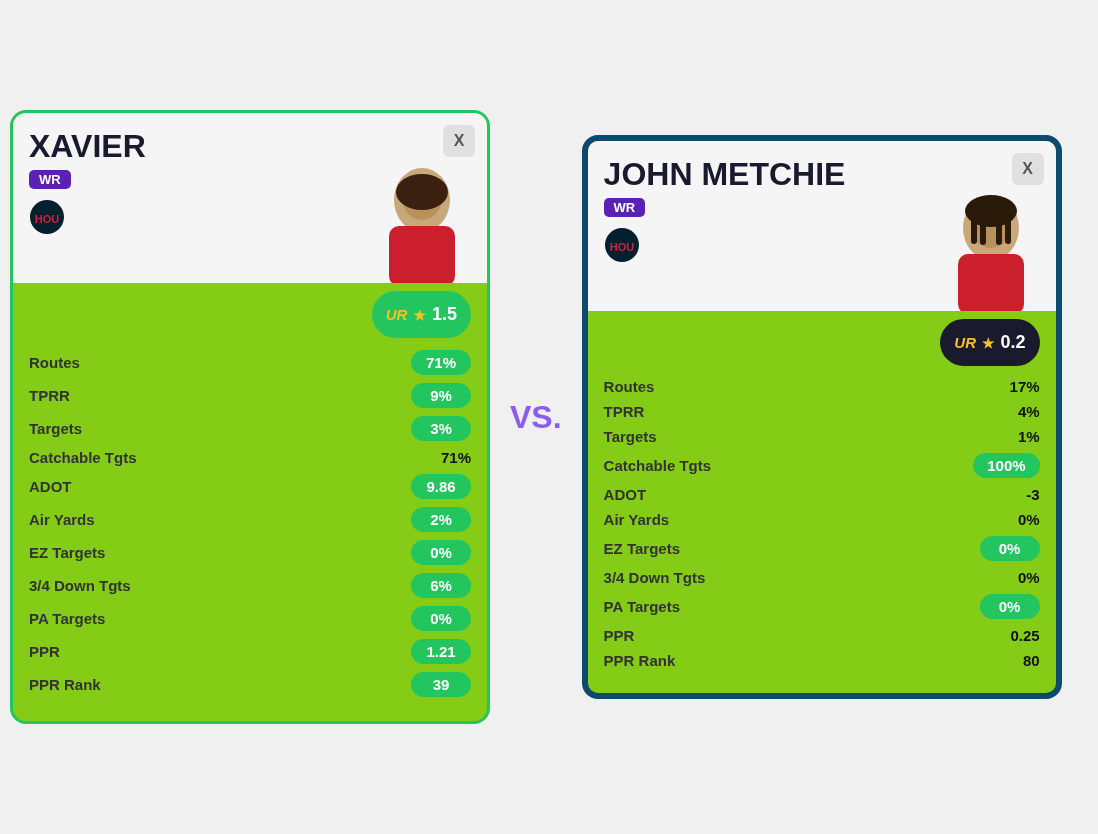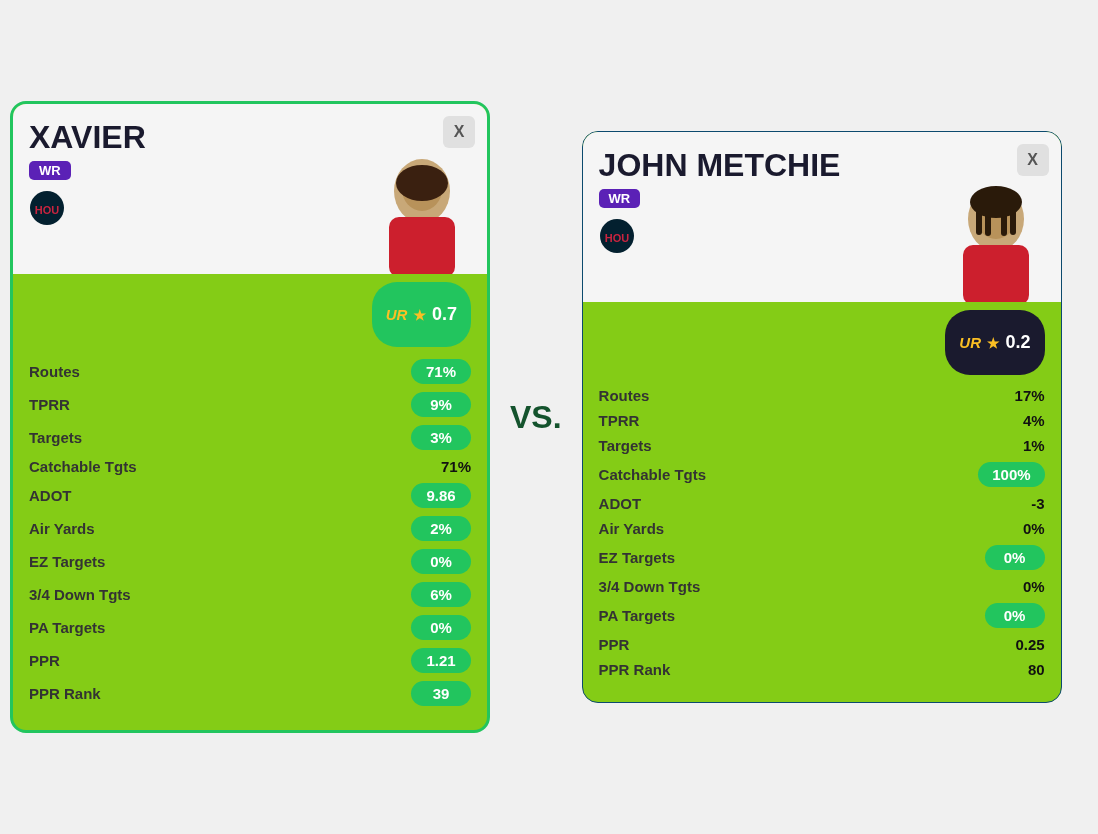--- a/index.html
+++ b/index.html
@@ -25,21 +25,21 @@
       padding: 0;
       width: 480px;
       flex-shrink: 0;
       overflow: hidden;
       position: relative;
     }
     .player-card.selected {
       border: 3px solid #22c55e;
     }
     .player-card.unselected {
-      border: 1px solid #0c4a6e;
+      border: 6px solid #0c4a6e;
     }
     .card-header {
       background: #f5f5f5;
       padding: 16px 16px 12px 16px;
       position: relative;
       min-height: 170px;
     }
     .player-name {
       font-size: 32px;
       font-weight: 900;
@@ -90,21 +90,21 @@
       display: flex;
       align-items: center;
       justify-content: flex-end;
       padding: 8px 16px 4px 0;
       margin-bottom: 4px;
     }
     .ur-badge-inner {
       display: flex;
       align-items: center;
       gap: 6px;
-      padding: 22px 14px;
+      padding: 13px 14px;
       border-radius: 25px;
       font-size: 18px;
       font-weight: bold;
       color: white;
     }
     .ur-badge-inner.green { background: #22c55e; }
     .ur-badge-inner.dark { background: #1a1a2e; }
     .ur-logo {
       font-style: italic;
       font-weight: 900;
@@ -156,21 +156,21 @@
       text-align: center;
       padding: 14px;
       font-size: 22px;
       font-weight: 900;
       letter-spacing: 1px;
       margin-top: 8px;
     }
     .vs-text {
       font-size: 32px;
       font-weight: 900;
-      color: #14532d;
+      color: #8b5cf6;
       white-space: nowrap;
       text-align: center;
       flex-shrink: 0;
     }
     .player-photo-container {
       position: absolute;
       right: 8px;
       bottom: 0px;
       width: 115px;
       height: 135px;
@@ -202,21 +202,21 @@
           <rect x="25" y="78" width="66" height="60" rx="10" fill="#cc1f2d"></rect>
           <ellipse cx="58" cy="44" rx="26" ry="18" fill="#3a2010"></ellipse>
         </svg>
       </div>
     </div>
 
     <div class="ur-badge">
       <div class="ur-badge-inner green">
         <span class="ur-logo">UR</span>
         <span class="star">★</span>
-        <span>0.7</span>
+        <span>1.5</span>
       </div>
     </div>
 
     <div class="stats-section">
       <div class="stat-row">
         <span class="stat-label">Routes</span>
         <span class="stat-value pill">71%</span>
       </div>
       <div class="stat-row">
         <span class="stat-label">TPRR</span>

